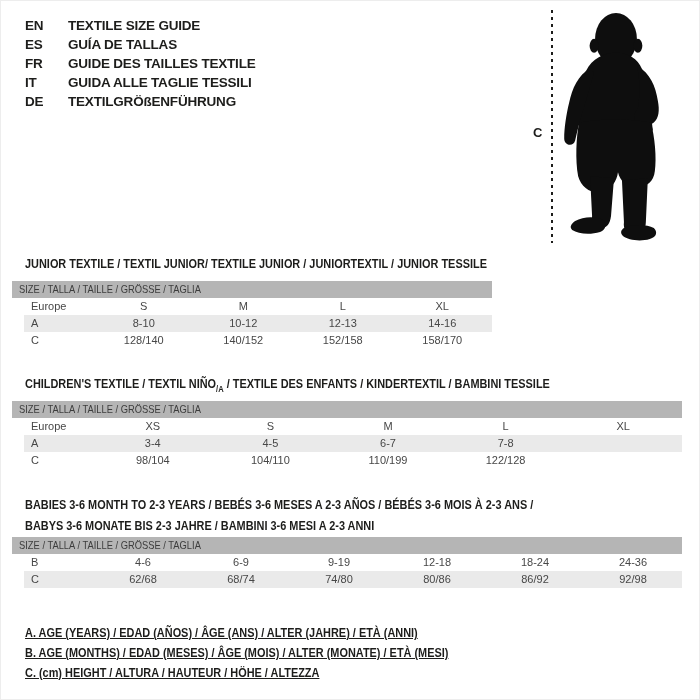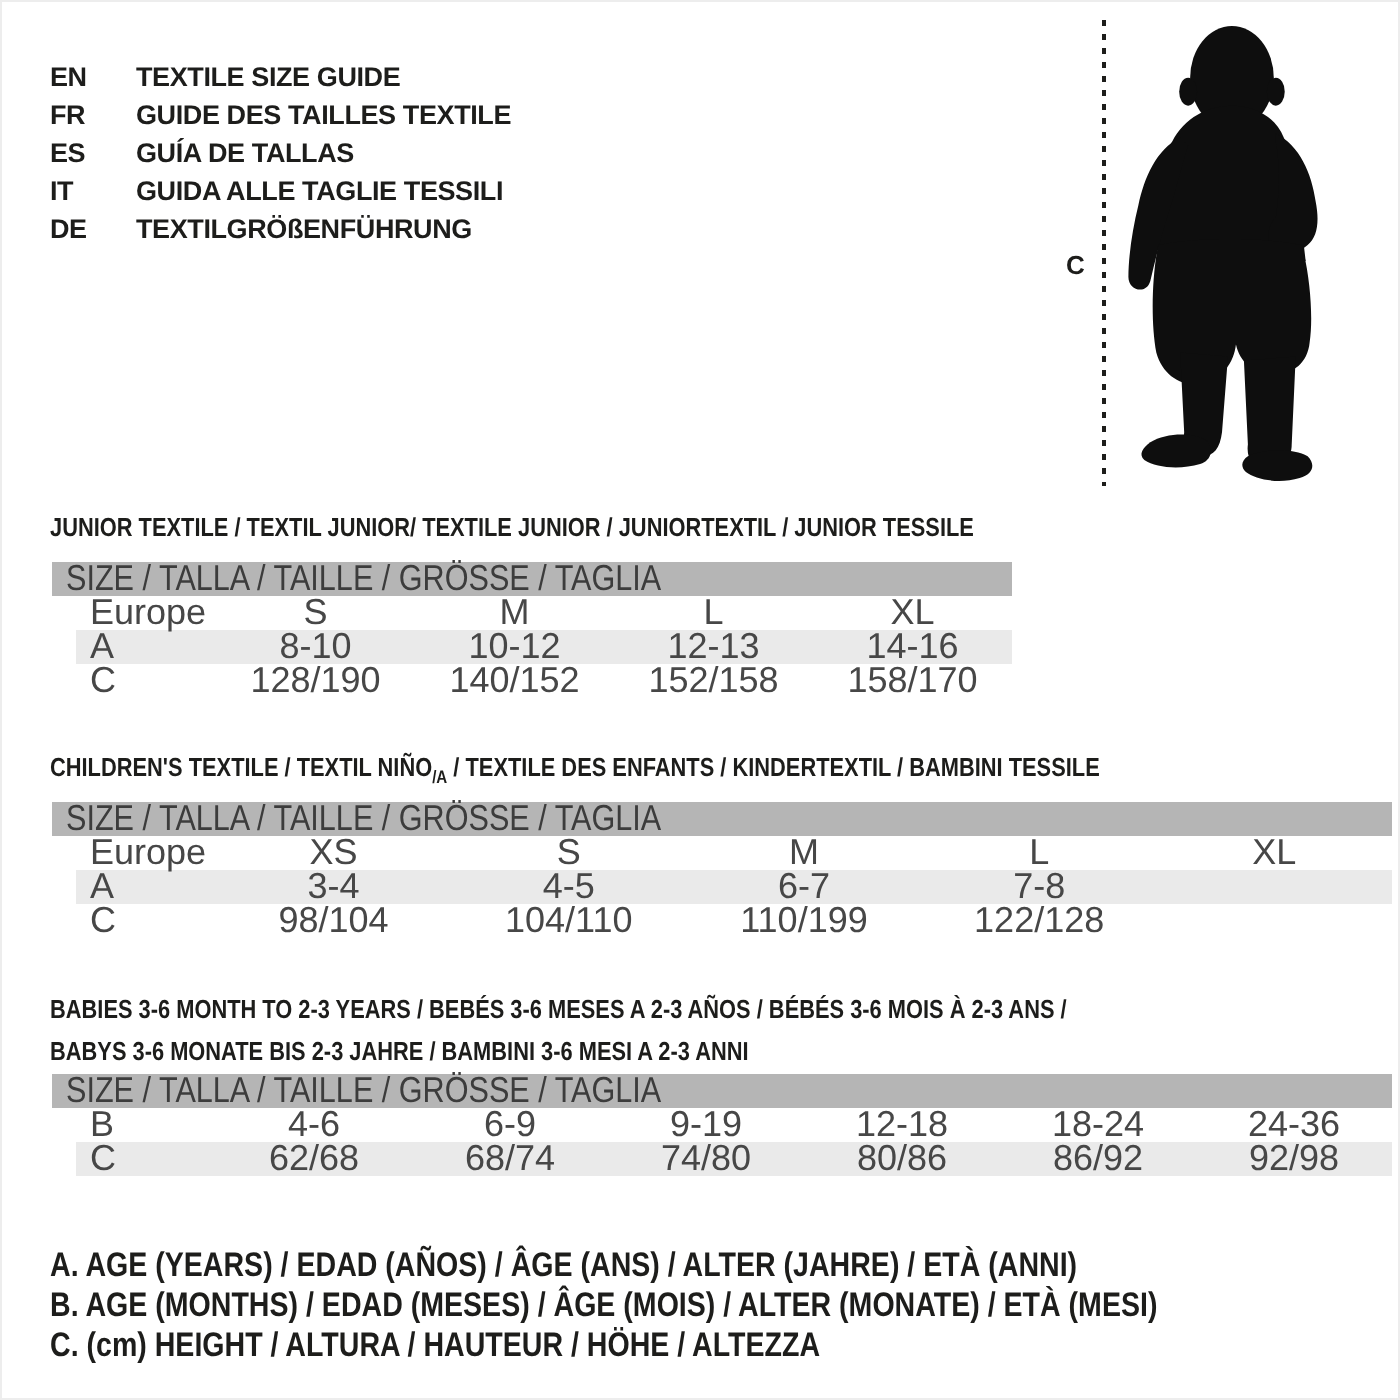--- a/index.html
+++ b/index.html
@@ -3,67 +3,67 @@
 <meta charset="utf-8">
 <style>
   html,body{margin:0;padding:0;}
   body{
     width:700px;height:700px;position:relative;overflow:hidden;
     background:#ffffff;color:var(--text,#1d1d1b);
     font-family:"Liberation Sans",sans-serif;
     box-shadow:inset 0 0 0 1px #ededed;
   }
   
-  .langs{position:absolute;left:25px;top:29px;}
+  .langs{position:absolute;left:25px;top:16px;}
   .lang-row{display:flex;line-height:19px;font-weight:bold;font-size:13.5px;letter-spacing:-0.2px;}
   .lang-code{width:43px;}
   
   .figure{position:absolute;left:562px;top:9px;width:100px;height:234px;color:var(--silhouette,#0e0e0e);}
   .dotline{
     position:absolute;left:551px;top:10px;width:2px;height:233px;
     background:repeating-linear-gradient(to bottom,var(--text,#1d1d1b) 0 3px,transparent 3px 7px);
   }
   .c-label{position:absolute;left:533px;top:125px;font-weight:bold;font-size:13px;}
   
   .tbl-title{
     position:absolute;left:25px;font-weight:bold;font-size:13px;line-height:21px;
     transform:scaleX(0.84);transform-origin:0 0;white-space:nowrap;letter-spacing:0;
   }
   .tbl-title sub{font-size:9px;}
   #ttl-0{top:253px;} #ttl-1{top:373px;} #ttl-2{top:494px;}
-  .size-table{position:absolute;left:26px;font-size:18px;color:var(--table-text,#474747);}
+  .size-table{position:absolute;left:12px;font-size:11px;color:var(--table-text,#474747);}
   #tbl-0{top:281px;width:480px;} #tbl-1{top:401px;width:670px;} #tbl-2{top:537px;width:670px;}
   .size-bar{
     height:17px;line-height:17px;background:var(--header-bar,#b5b5b5);
     color:var(--header-bar-text,#3c3c3c);padding-left:7px;box-sizing:border-box;
   }
   .size-bar .cond{display:inline-block;transform:scaleX(0.85);transform-origin:0 50%;white-space:nowrap;}
   .trow{display:grid;height:17px;line-height:17px;align-items:center;margin-left:12px;}
   .trow.shaded{background:var(--row-shaded,#eaeaea);}
   .tlabel{padding-left:7px;text-align:left;}
   .tcell{text-align:center;}
   
-  .notes{position:absolute;left:25px;top:623px;font-weight:bold;font-size:17px;}
+  .notes{position:absolute;left:25px;top:623px;font-weight:bold;font-size:13px;text-decoration:underline;}
   .note{line-height:20px;transform:scaleX(0.84);transform-origin:0 0;white-space:nowrap;}
 </style>
 </head>
 <body style="--text: #1d1d1b; --table-text: #474747; --header-bar: #b5b5b5; --header-bar-text: #3c3c3c; --row-shaded: #eaeaea; --silhouette: #0e0e0e;">
 
 <div class="langs">
     <div class="lang-row">
       <span class="lang-code">EN</span>
       <span class="lang-label">TEXTILE SIZE GUIDE</span>
     </div>
     <div class="lang-row">
+      <span class="lang-code">ES</span>
+      <span class="lang-label">GUÍA DE TALLAS</span>
+    </div>
+    <div class="lang-row">
       <span class="lang-code">FR</span>
       <span class="lang-label">GUIDE DES TAILLES TEXTILE</span>
-    </div>
-    <div class="lang-row">
-      <span class="lang-code">ES</span>
-      <span class="lang-label">GUÍA DE TALLAS</span>
     </div>
     <div class="lang-row">
       <span class="lang-code">IT</span>
       <span class="lang-label">GUIDA ALLE TAGLIE TESSILI</span>
     </div>
     <div class="lang-row">
       <span class="lang-code">DE</span>
       <span class="lang-label">TEXTILGRÖßENFÜHRUNG</span>
     </div>
   </div>
@@ -98,21 +98,21 @@
     </div>
     <div class="trow shaded" style="grid-template-columns: 70px repeat(4, 1fr);">
       <span class="tlabel">A</span>
       <span class="tcell">8-10</span>
       <span class="tcell">10-12</span>
       <span class="tcell">12-13</span>
       <span class="tcell">14-16</span>
     </div>
     <div class="trow" style="grid-template-columns: 70px repeat(4, 1fr);">
       <span class="tlabel">C</span>
-      <span class="tcell">128/190</span>
+      <span class="tcell">128/140</span>
       <span class="tcell">140/152</span>
       <span class="tcell">152/158</span>
       <span class="tcell">158/170</span>
     </div>
   </div>
 
 <div class="tbl-title" id="ttl-1"><span>CHILDREN'S TEXTILE / TEXTIL NIÑO</span><sub>/A</sub><span> / TEXTILE DES ENFANTS / KINDERTEXTIL / BAMBINI TESSILE</span></div>
 <div class="size-table" id="tbl-1">
     <div class="size-bar"><span class="cond">SIZE / TALLA / TAILLE / GRÖSSE / TAGLIA</span></div>
     <div class="trow" style="grid-template-columns: 70px repeat(5, 1fr);">

